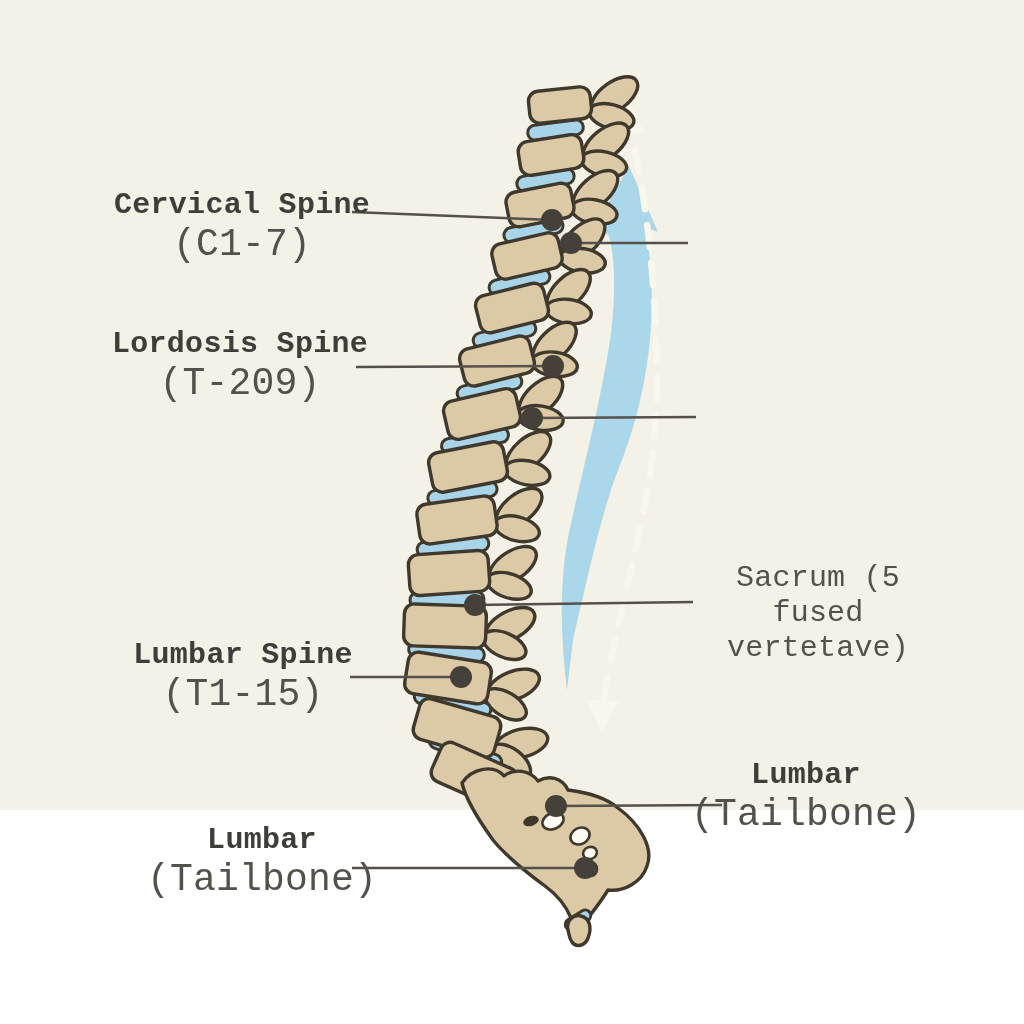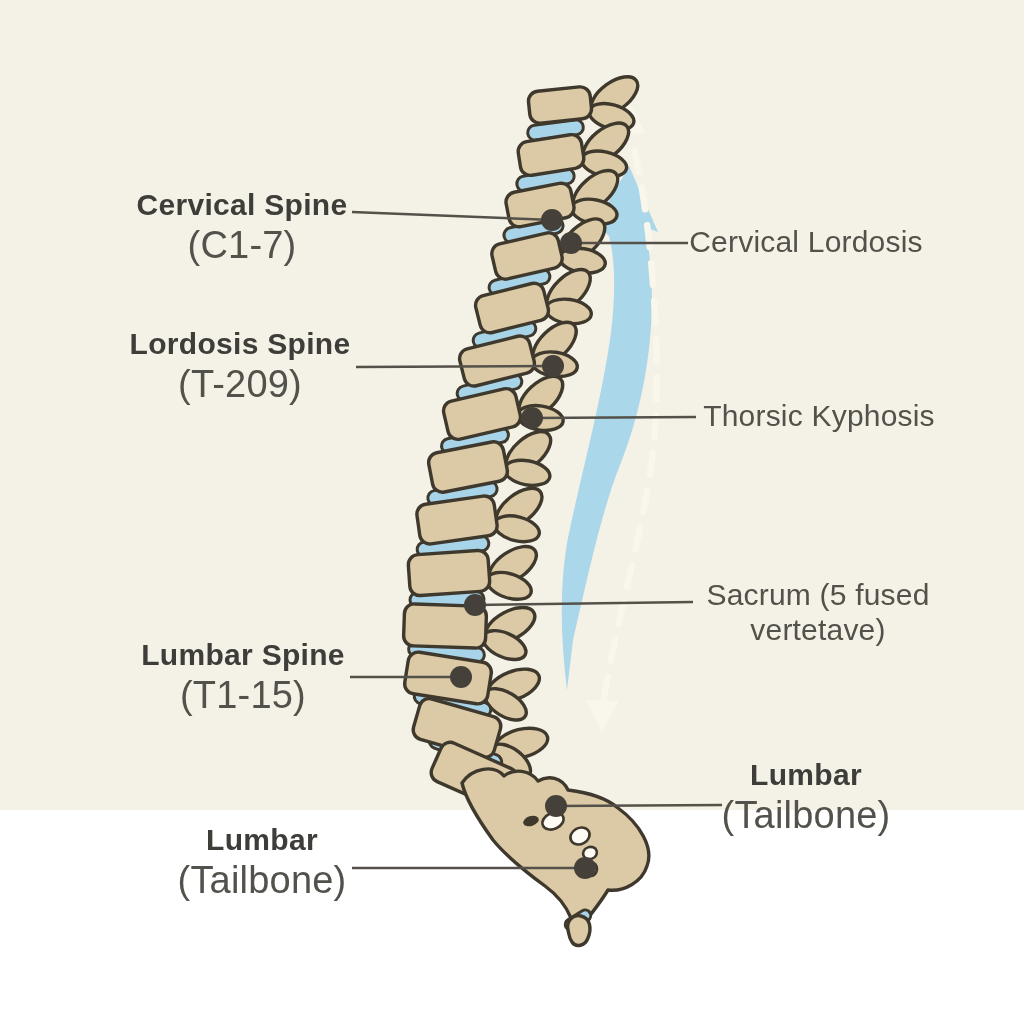--- a/index.html
+++ b/index.html
@@ -3,21 +3,21 @@
 <meta charset="utf-8">
 <style>
   :root{
     --background:#f4f1e6; --bone:#dccaa6; --outline:#3f392d; --disc:#a7d4e8;
     --band:#abd7ea; --dashed-arrow:#f9f6ec; --leader:#54504a; --dot:#45413a;
     --hole:#fdfbf3; --title-text:#3e3d39; --body-text:#53514b;
   }
   html,body{margin:0;padding:0;}
   body{width:1024px;height:1024px;overflow:hidden;}
   .stage{position:relative;width:1024px;height:810px;background:var(--background);
-         font-family:Liberation Sans, sans-serif;}
+         font-family:Liberation Mono, monospace;}
   svg{position:absolute;left:0;top:0;}
   .bone{fill:var(--bone);stroke:var(--outline);stroke-width:3.4;stroke-linejoin:round;}
   .disc{fill:var(--disc);stroke:var(--outline);stroke-width:3;stroke-linejoin:round;}
   .band{fill:var(--band);stroke:none;}
   .dashed{fill:none;stroke:var(--dashed-arrow);stroke-width:6.5;stroke-linecap:round;
           stroke-dasharray:22 16;}
   .dash-head{fill:var(--dashed-arrow);stroke:none;}
   .leader{stroke:var(--leader);stroke-width:2.4;}
   .dot{fill:var(--dot);stroke:none;}
   .hole{fill:var(--hole);stroke:var(--outline);stroke-width:2.6;}
@@ -181,32 +181,26 @@
       <line class="leader" x1="352" y1="868" x2="585" y2="868"></line>
       <circle class="dot" cx="585" cy="868" r="11"></circle>
     </g>
   </svg>
 
   <div class="label" style="left:242px;top:227px">
     <div class="t">Cervical Spine</div>
     <div class="s">(C1-7)</div>
   </div>
 
-  <div class="label plain" style="left:806px;top:242px">
-    <div class="t">Cervical Lordosis</div>
-  </div>
 
   <div class="label" style="left:240px;top:366px">
     <div class="t">Lordosis Spine</div>
     <div class="s">(T-209)</div>
   </div>
 
-  <div class="label plain" style="left:819px;top:416px">
-    <div class="t">Thorsic Kyphosis</div>
-  </div>
 
   <div class="label plain wrap" style="left:818px;top:613px">
     <div class="t">Sacrum (5 fused vertetave)</div>
   </div>
 
   <div class="label" style="left:243px;top:677px">
     <div class="t">Lumbar Spine</div>
     <div class="s">(T1-15)</div>
   </div>
 

